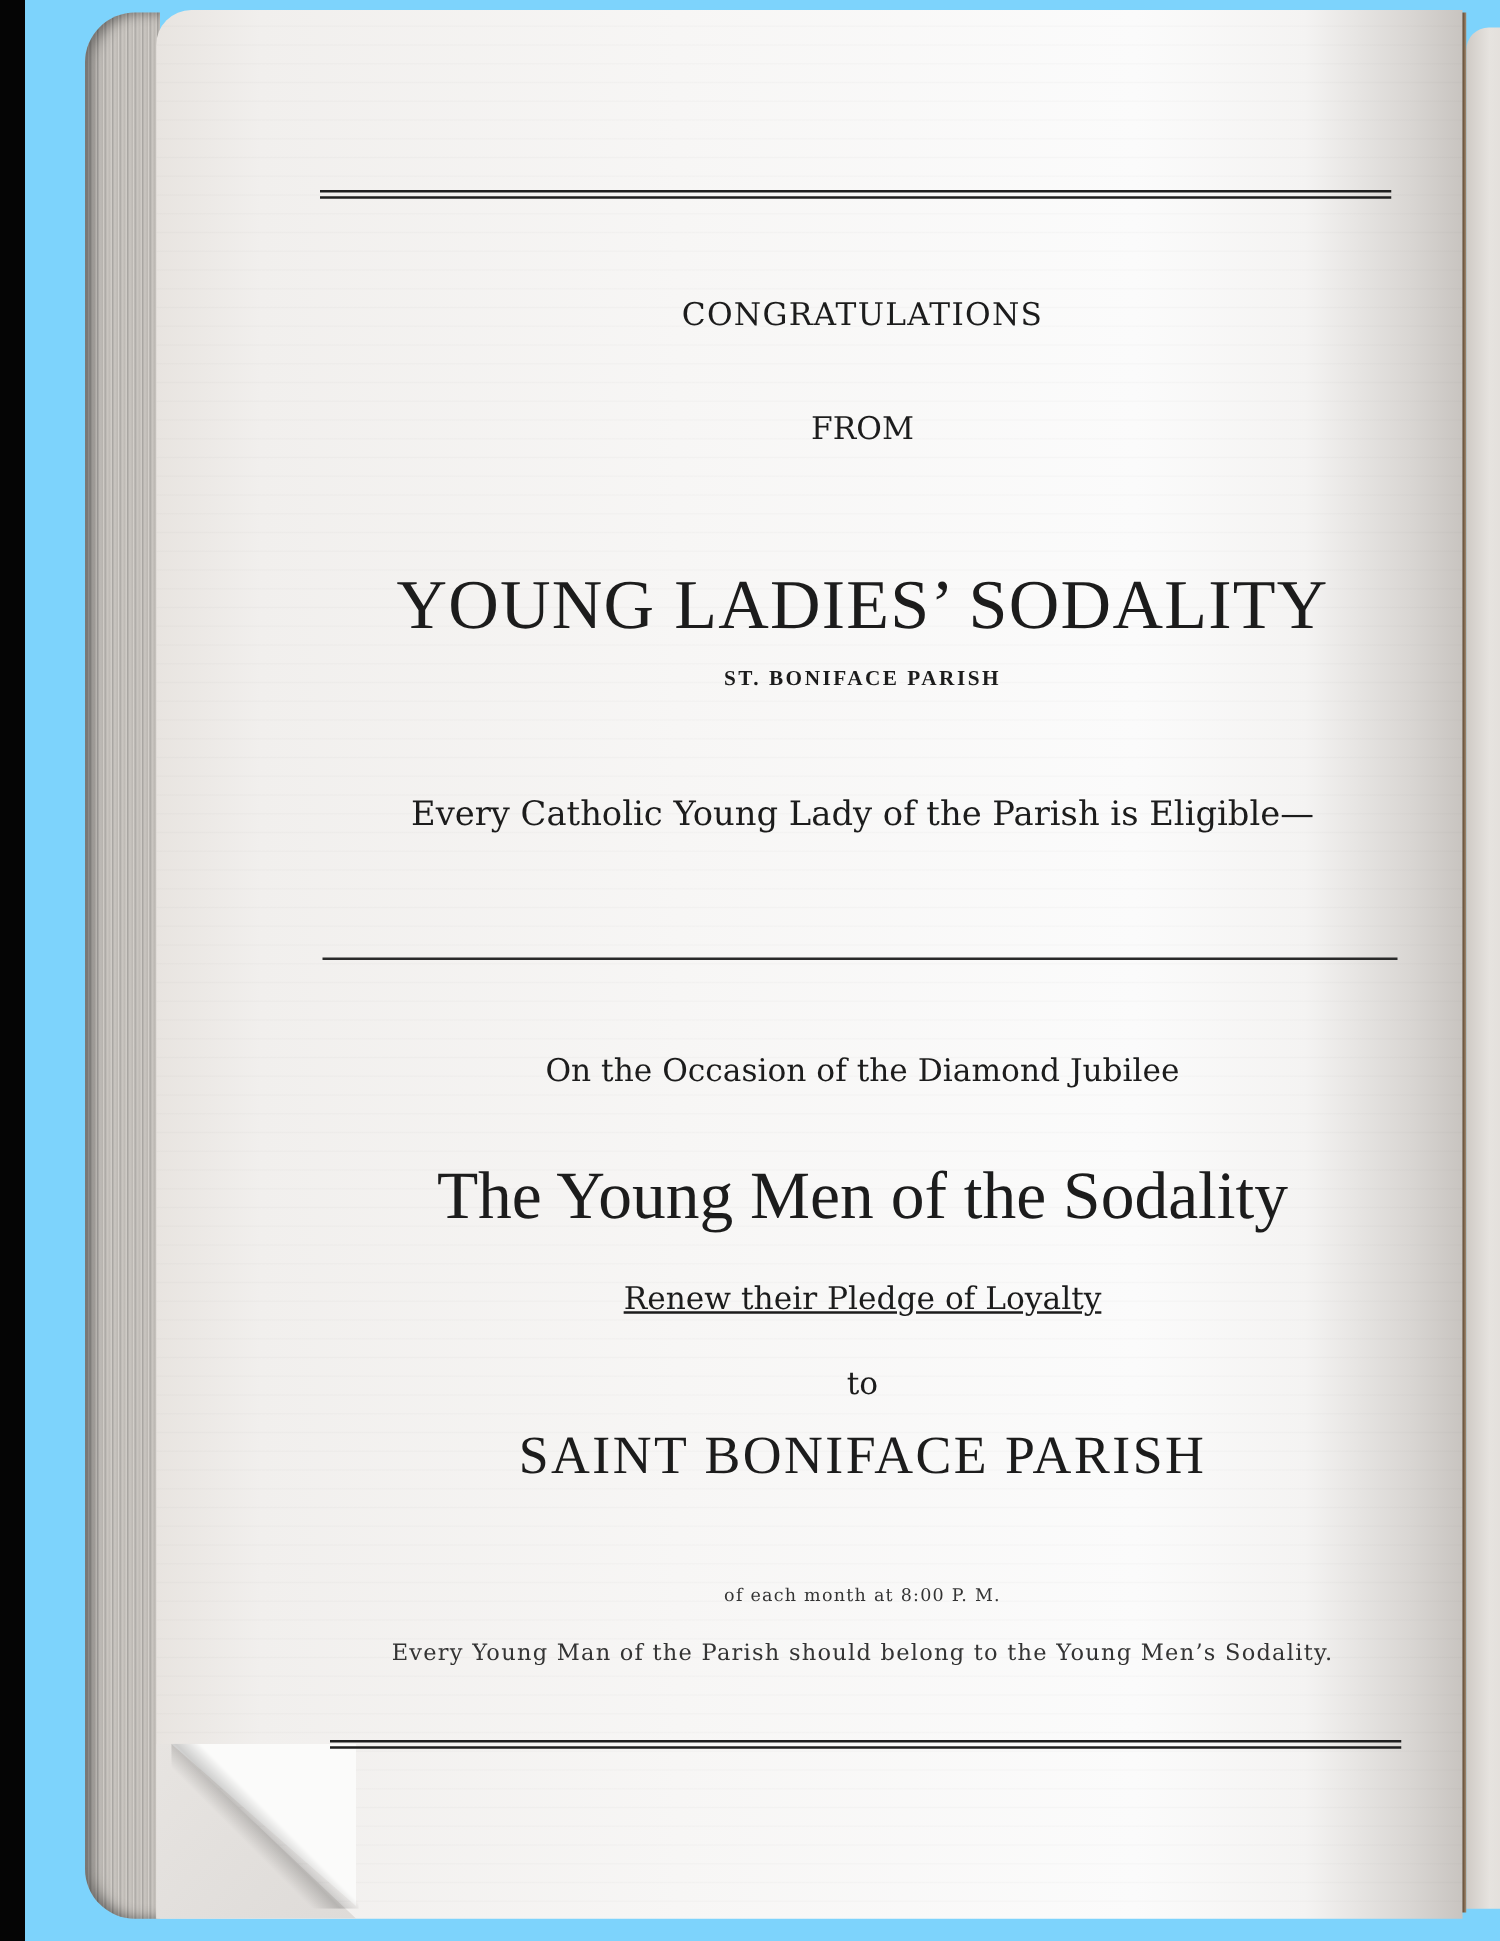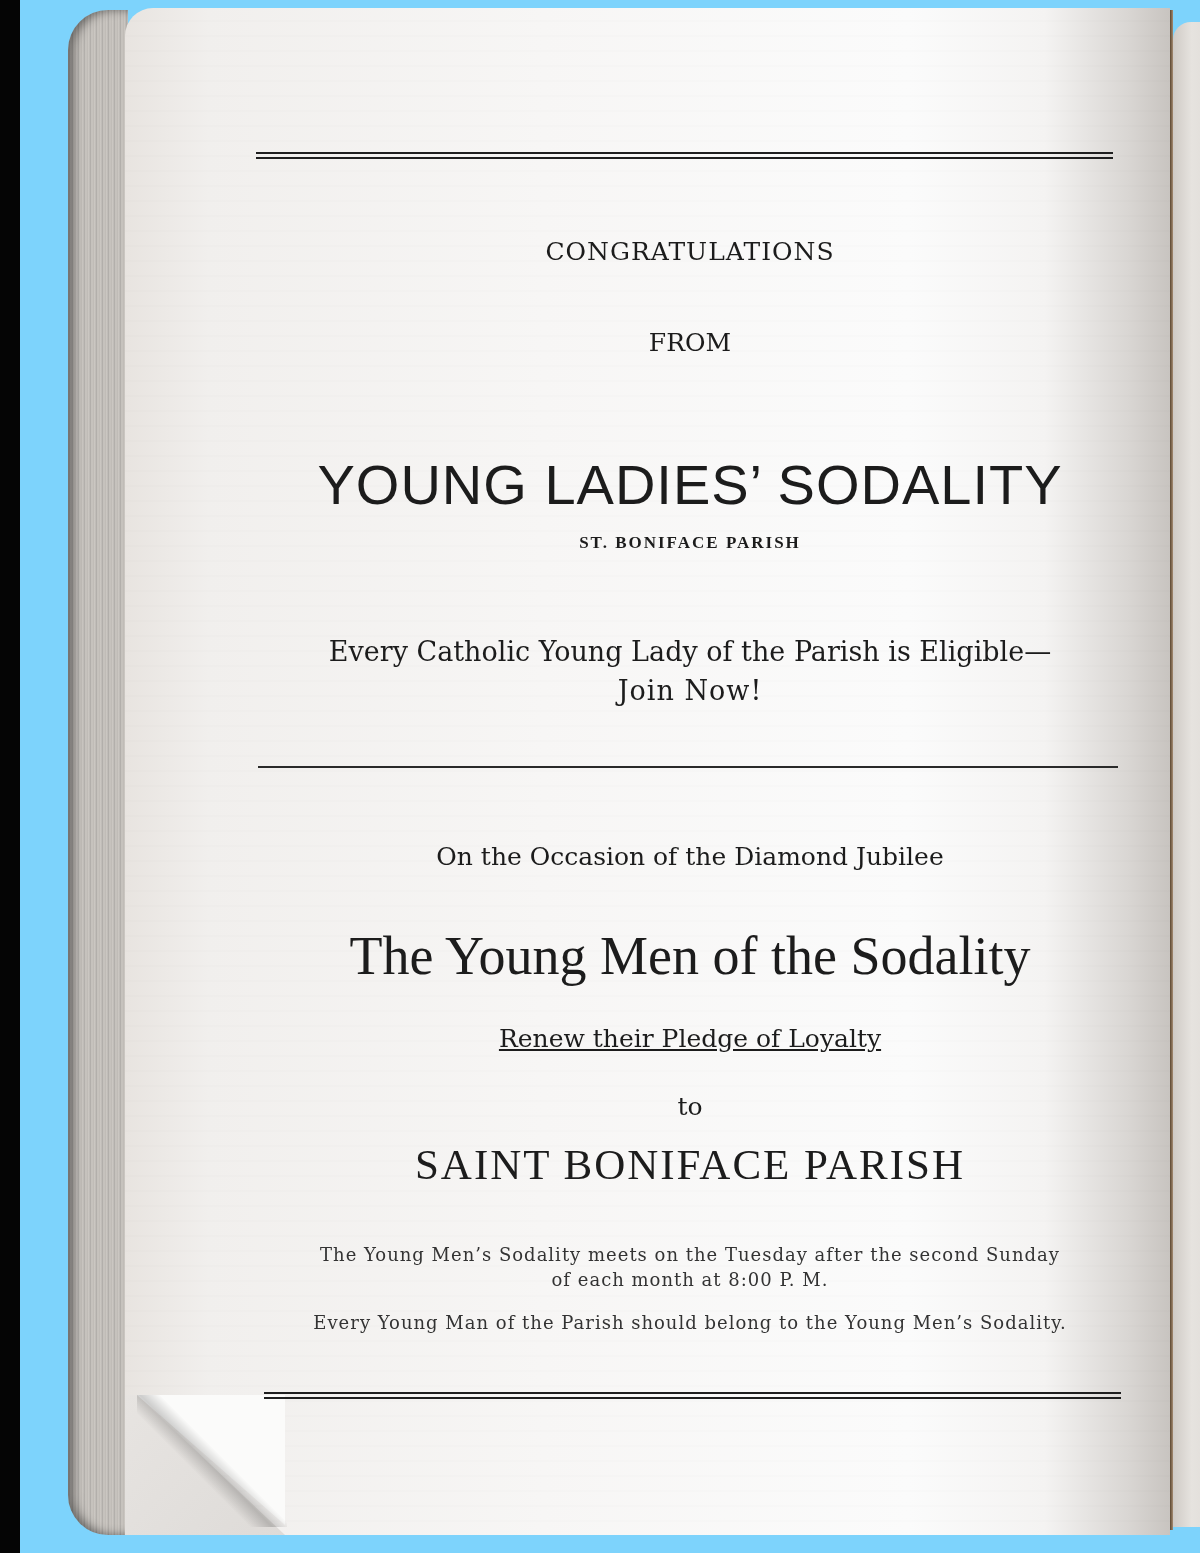--- a/index.html
+++ b/index.html
@@ -123,31 +123,31 @@
       position: absolute;
       left: 230px;
       width: 880px;
       text-align: center;
       color: #1c1c1c;
       white-space: nowrap;
       font-family: "DejaVu Serif", "Liberation Serif", serif;
     }
     .t-congrats   { top: 237px; font-size: 25px; letter-spacing: 1px; }
     .t-from       { top: 328px; font-size: 25px; }
-    .t-ladies     { top: 452px; font-size: 56px; letter-spacing: 1px; font-family: Liberation Sans, sans-serif; }
+    .t-ladies     { top: 452px; font-size: 56px; letter-spacing: 1px; font-family: Liberation Serif, serif; }
     .t-stboniface { top: 533px; font-size: 17px; font-weight: bold; letter-spacing: 2px; font-family: "Liberation Serif", serif; }
     .t-every1     { top: 636px; font-size: 27px; }
     .t-join       { top: 675px; font-size: 27px; letter-spacing: 1px; }
     .t-occasion   { top: 842px; font-size: 25px; }
     .t-youngmen   { top: 925px; font-size: 54px; font-family: "Liberation Serif", serif; }
     .t-renew      { top: 1024px; font-size: 25px; text-decoration: underline; }
     .t-to         { top: 1092px; font-size: 25px; }
     .t-saint      { top: 1140px; font-size: 43px; letter-spacing: 2px; font-family: "Liberation Serif", serif; }
     .t-meets1     { top: 1244px; font-size: 18px; letter-spacing: 1px; color: #333; }
-    .t-meets2     { top: 1269px; font-size: 18px; letter-spacing: 1px; color: #333; }
+    .t-meets2     { top: 1269px; font-size: 14px; letter-spacing: 1px; color: #333; }
     .t-every2     { top: 1312px; font-size: 18px; letter-spacing: 1px; color: #333; }
   </style>
 </head>
 <body>
 
 <div class="scene">
   <div class="page-edges"></div>
   <div class="next-page"></div>
   <div class="gutter"></div>
 
@@ -157,27 +157,25 @@
   <div class="fold"></div>
   <div class="fold-shadow"></div>
 
   <div class="rule-double" style="left:236px; top:152px; width:857px;"></div>
 
   <div class="text t-congrats">CONGRATULATIONS</div>
   <div class="text t-from">FROM</div>
   <div class="text t-ladies">YOUNG LADIES’ SODALITY</div>
   <div class="text t-stboniface">ST. BONIFACE PARISH</div>
   <div class="text t-every1">Every Catholic Young Lady of the Parish is Eligible—</div>
-  <div class="text t-join">Join Now!</div>
 
   <div class="rule-single" style="left:238px; top:766px; width:860px;"></div>
 
   <div class="text t-occasion">On the Occasion of the Diamond Jubilee</div>
   <div class="text t-youngmen">The Young Men of the Sodality</div>
   <div class="text t-renew">Renew their Pledge of Loyalty</div>
   <div class="text t-to">to</div>
   <div class="text t-saint">SAINT BONIFACE PARISH</div>
-  <div class="text t-meets1">The Young Men’s Sodality meets on the Tuesday after the second Sunday</div>
   <div class="text t-meets2">of each month at 8:00 P. M.</div>
   <div class="text t-every2">Every Young Man of the Parish should belong to the Young Men’s Sodality.</div>
 
   <div class="rule-double" style="left:244px; top:1392px; width:857px;"></div>
 </div>
 
 </body></html>

